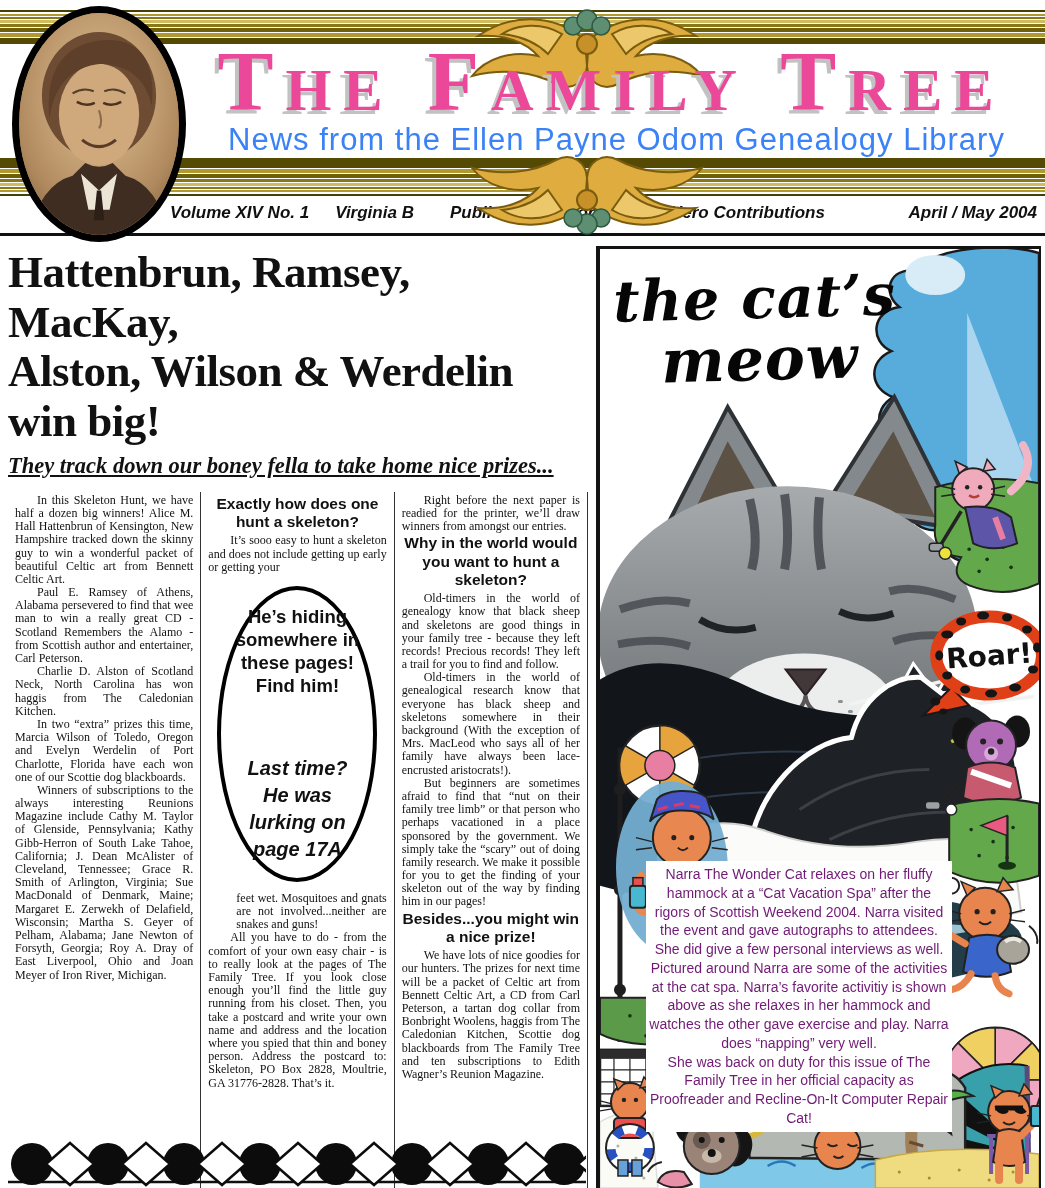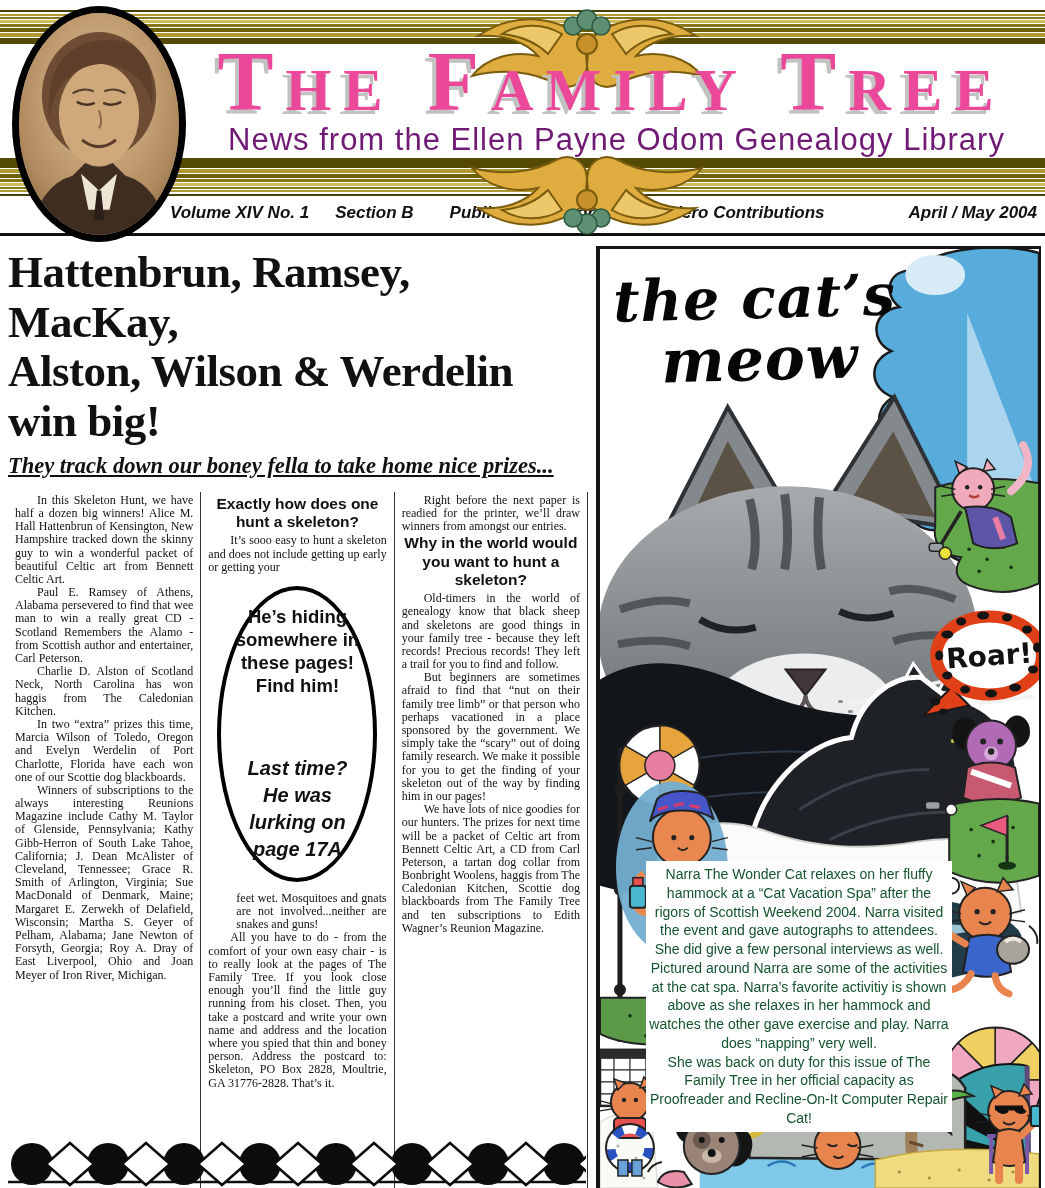--- a/index.html
+++ b/index.html
@@ -18,21 +18,21 @@
   .ornament.top{top:4px;}
   .ornament.bottom{top:146px;transform:rotate(180deg);}
   .portrait{position:absolute;left:12px;top:6px;width:160px;height:222px;z-index:5;
     border:7px solid #000;border-radius:50%;overflow:hidden;background:#b08a60;}
   .portrait svg{display:block;width:100%;height:100%;}
   .mast-title{position:absolute;left:180px;right:2px;top:40px;z-index:4;text-align:center;
     font-family:"Liberation Serif",serif;font-weight:700;font-variant:small-caps;
     font-size:84px;line-height:1;letter-spacing:12px;color:#ec4899;
     text-shadow:-4px 4px 0 #c2c2c2;white-space:nowrap;}
   .mast-sub{position:absolute;left:190px;right:2px;top:124px;z-index:4;text-align:center;
-    font-family:"Liberation Sans",sans-serif;font-size:31px;line-height:1.05;color:#701a75;letter-spacing:1px;white-space:nowrap;}
+    font-family:"Liberation Sans",sans-serif;font-size:31px;line-height:1.05;color:#3b82f6;letter-spacing:1px;white-space:nowrap;}
   .volume-line{position:absolute;left:170px;right:8px;top:203px;display:flex;align-items:baseline;
     font-family:"Liberation Sans",sans-serif;font-style:italic;font-weight:700;font-size:17px;}
   .volume-line .v2{margin-left:26px;} .volume-line .v3{margin-left:36px;} .volume-line .v4{margin-left:auto;}
   .mast-rule{position:absolute;left:0;right:0;top:233px;height:3px;background:#101010;}
   
   .article{position:absolute;left:8px;top:248px;width:580px;}
   .headline{font-weight:700;font-size:45px;line-height:1.1;letter-spacing:-0.5px;}
   .subhead{font-weight:700;font-style:italic;font-size:22.5px;line-height:1.1;margin-top:8px;text-align:left;text-decoration:underline;}
   .columns{display:flex;margin-top:13px;border-right:1.5px solid #333;height:845px;}
   .col{flex:1 1 0;padding:2px 7px 0 7px;font-size:12px;line-height:1.1;text-align:justify;overflow:hidden;}
@@ -49,21 +49,21 @@
   .diamond-band{position:absolute;left:8px;top:1140px;width:578px;height:47px;}
   
   .cats{position:absolute;left:596px;top:246px;width:445px;height:942px;box-sizing:border-box;
     border-top:3px solid #141414;border-left:4px solid #141414;border-right:2px solid #141414;background:#fff;}
   .collage{position:absolute;inset:0;width:100%;height:100%;}
   .cats-title{position:absolute;top:20px;left:14px;width:290px;z-index:6;
     font-family:"DejaVu Serif",serif;font-style:italic;font-weight:700;color:#060606;
     font-size:57px;line-height:1.02;transform:rotate(-1.5deg);letter-spacing:1px;}
   .cats-title .t2{display:block;text-align:center;font-size:60px;margin-top:2px;}
   .cats-caption{position:absolute;top:612px;left:46px;width:302px;z-index:5;background:#fff;
-    font-family:"Liberation Sans",sans-serif;font-size:14px;line-height:1.34;text-align:center;color:#14532d;
+    font-family:"Liberation Sans",sans-serif;font-size:14px;line-height:1.34;text-align:center;color:#701a75;
     padding:4px 2px;}
   .cats-caption p{margin:0;}
 </style>
 </head>
 <body>
 
 <div class="page">
 
   <header>
     <div class="band band-top"></div>
@@ -119,21 +119,21 @@
         <path d="M58 152 l17 16 l17 -16 l-7 34 h-20 z" fill="#ece5d6"></path>
         <path d="M73 168 h4 l3 28 h-10 z" fill="#2c1f18"></path>
       </svg>
     </div>
 
     <div class="mast-title">The Family Tree</div>
     <div class="mast-sub">News from the Ellen Payne Odom Genealogy Library</div>
 
     <div class="volume-line">
       <span class="v1">Volume XIV No. 1</span>
-      <span class="v2">Section B</span>
+      <span class="v2">Virginia B</span>
       <span class="v3">Published free for Postage Hero Contributions</span>
       <span class="v4">April / May 2004</span>
     </div>
     <div class="mast-rule"></div>
   </header>
 
   <section class="article">
     <div class="headline">
       <div>Hattenbrun, Ramsey, MacKay,</div>
       <div>Alston, Wilson &amp; Werdelin win big!</div>
@@ -155,21 +155,23 @@
           <div class="oval-main">He’s hiding somewhere in these pages! Find him!</div>
           <div class="oval-note">Last time? He was lurking on page 17A</div>
         </div>
         <p class="noindent">feet wet.  Mosquitoes and gnats are not involved...neither are snakes and guns!</p>
         <p>All you have to do - from the comfort of your own easy chair - is to really look at the pages of The Family Tree.  If you look close enough you’ll find the little guy running from his closet.  Then, you take a postcard and write your own name and address and the location where you spied that thin and boney person.  Address the postcard to: Skeleton, PO Box 2828, Moultrie, GA 31776-2828.  That’s it.</p>
       </div>
       <div class="col">
         <p>Right before the next paper is readied for the printer, we’ll draw winners from amongst our entries.</p>
         <div class="colhead">Why in the world would you want to hunt a skeleton?</div>
         <p>Old-timers in the world of genealogy know that black sheep and skeletons are good things in your family tree - because they left records!  Precious records!  They left a trail for you to find and follow.</p>
+        <p>Old-timers in the world of genealogical research know that everyone has black sheep and skeletons somewhere in their background (With the exception of Mrs. MacLeod who says all of her family have always been lace-encrusted aristocrats!).</p>
         <p>But beginners are sometimes afraid to find that “nut on their family tree limb” or that person who perhaps vacationed in a place sponsored by the government.  We simply take the “scary” out of doing family research.  We make it possible for you to get the finding of your skeleton out of the way by finding him in our pages!</p>
+        <div class="colhead">Besides...you might win a nice prize!</div>
         <p>We have lots of nice goodies for our hunters.  The prizes for next time will be a packet of Celtic art from Bennett Celtic Art, a CD from Carl Peterson, a tartan dog collar from Bonbright Woolens, haggis from The Caledonian Kitchen, Scottie dog blackboards from The Family Tree and ten subscriptions to Edith Wagner’s Reunion Magazine.</p>
       </div>
     </div>
   </section>
 
   <svg class="diamond-band" viewBox="0 0 578 47">
     <line x1="0" y1="42" x2="578" y2="42" stroke="#101010" stroke-width="2.5"></line>
     <g fill="#0c0c0c">
       <circle cx="24" cy="24" r="21"></circle>
         <circle cx="100" cy="24" r="21"></circle>

